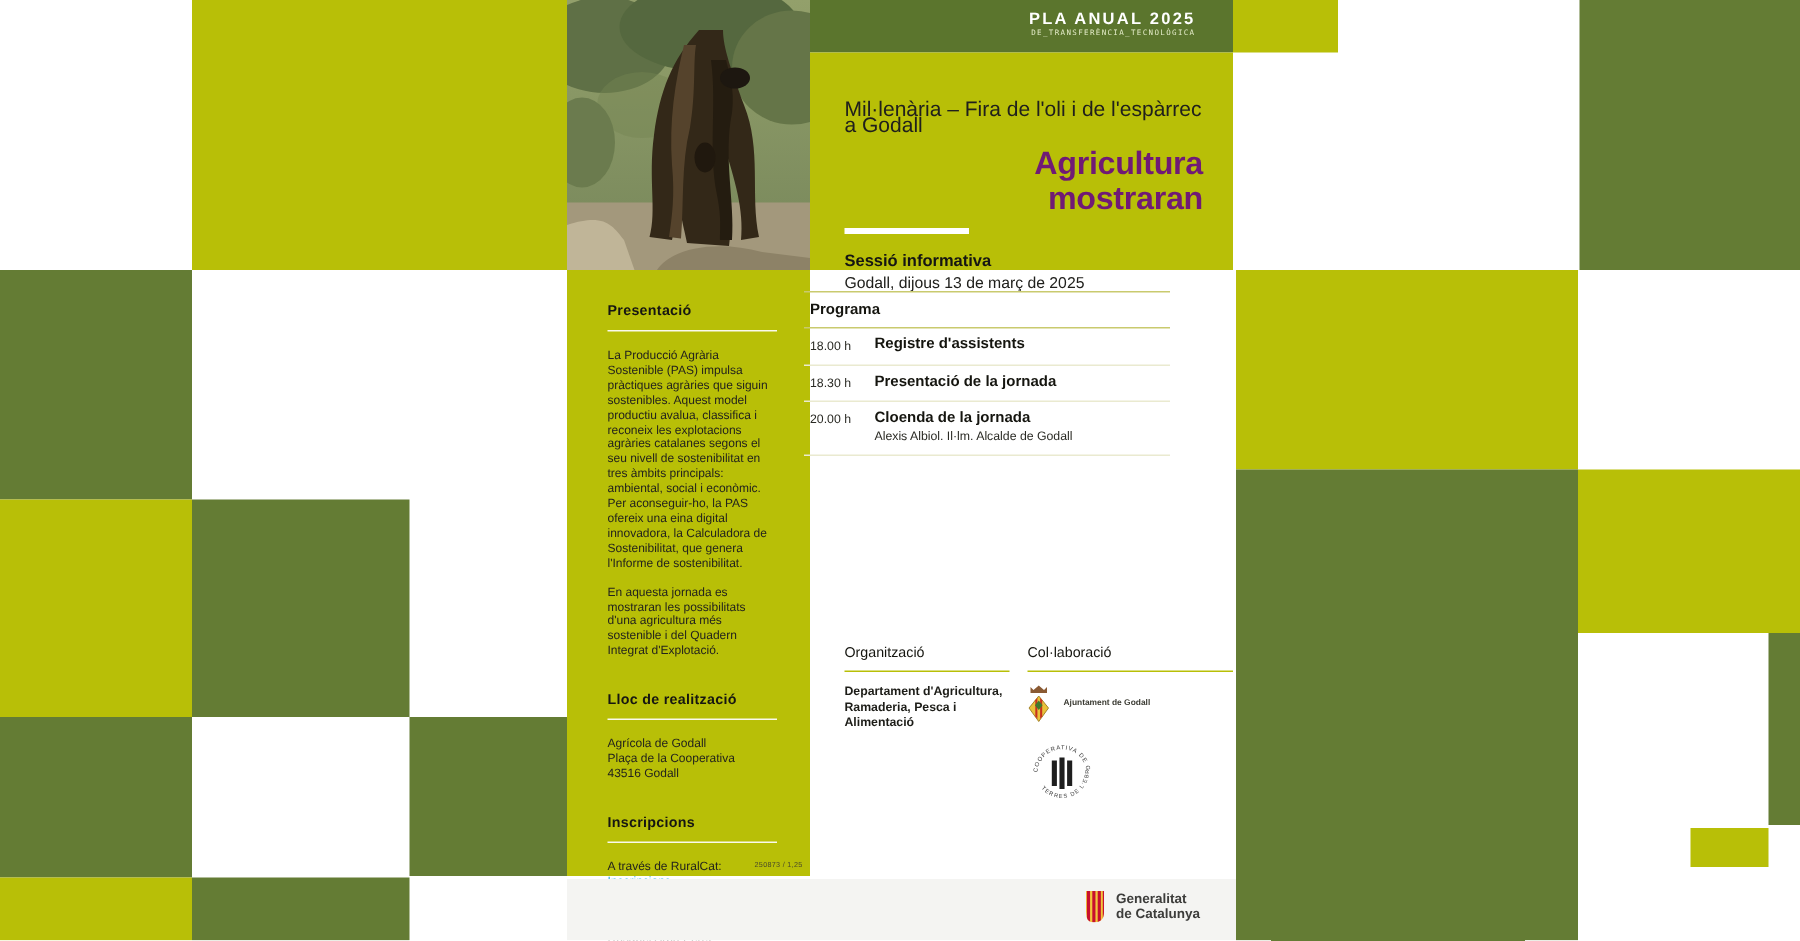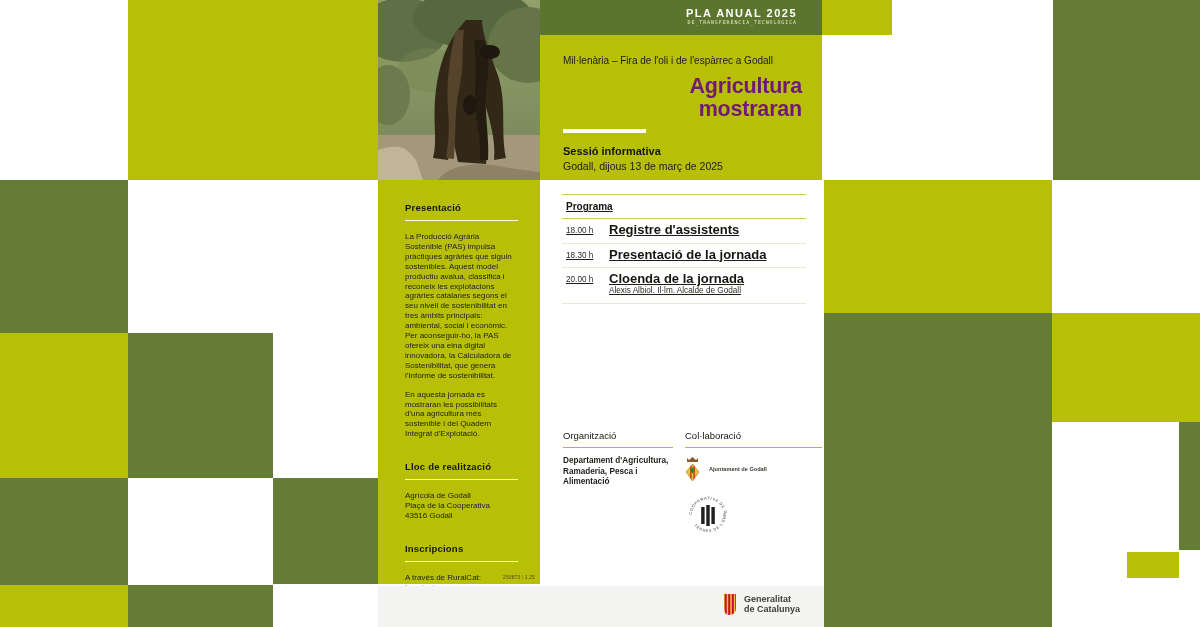--- a/index.html
+++ b/index.html
@@ -12,45 +12,45 @@
   .olive{background:var(--olive,#647c34);}
 
   
   .logo-band{position:absolute;left:540px;top:0;width:282px;height:35px;background:var(--header_green,#5b752d);}
   .pla-logo{position:absolute;right:25px;top:7px;text-align:right;color:#fff;}
   .pla-logo .l1{font-family:Liberation Sans, sans-serif;font-weight:bold;font-size:11px;letter-spacing:1.5px;line-height:12px;}
   .pla-logo .l2{font-family:"DejaVu Sans Mono","Liberation Mono",monospace;font-size:5px;letter-spacing:0.9px;line-height:7px;color:#e4ecc9;}
 
   
   .header-block{position:absolute;left:540px;top:35px;width:282px;height:145px;background:var(--citron,#b8bf07);box-sizing:border-box;padding:20px 20px 0 23px;}
-  .eyebrow{font-size:10px;line-height:11px;color:#20201c;margin:0 0 9px 0;}
+  .eyebrow{font-size:14px;line-height:11px;color:#20201c;margin:12px 0 9px 0;}
   .main-title{font-size:21.5px;line-height:23px;font-weight:bold;color:#701a75;letter-spacing:-0.2px;text-align:right;}
   .title-bar{width:83px;height:3.5px;background:#ffffff;margin-top:8px;}
   .session-label{font-size:11px;font-weight:bold;margin-top:12px;color:#151513;}
   .session-date{font-size:10.5px;margin-top:3px;color:#20201c;}
 
   
   .photo{position:absolute;left:378px;top:0;width:162px;height:180px;overflow:hidden;}
 
   
   .sidebar{position:absolute;left:378px;top:180px;width:162px;height:404px;background:var(--citron,#b8bf07);box-sizing:border-box;padding:22px 22px 0 27px;}
   .sb-h{font-size:9.5px;font-weight:bold;color:#161612;letter-spacing:0.2px;border-bottom:1.5px solid rgba(255,255,255,0.92);padding-bottom:7px;margin:0 0 11px 0;}
   .sb-p{font-size:8px;line-height:9.9px;color:#23231d;margin:0;}
   .sb-p + .sb-p{margin-top:9px;}
   .sb-gap{height:22px;}
   .sb-line{font-size:8px;line-height:9.9px;color:#23231d;}
   .link{color:var(--link_blue,#2aaade);text-decoration:none;cursor:pointer;}
   .doc-ref{position:absolute;right:5px;bottom:4px;font-size:4.8px;color:#4c4c28;letter-spacing:0.2px;}
 
   
-  .program{position:absolute;left:562px;top:194px;width:244px;text-decoration:underline;}
+  .program{position:absolute;left:536px;top:194px;width:244px;}
   .prog-head{border-top:1px solid var(--rule_strong,#c9ca6e);border-bottom:1px solid var(--rule_strong,#c9ca6e);padding:6px 0 6px 4px;font-size:10px;font-weight:bold;color:#15150f;}
   .prog-row{display:grid;grid-template-columns:31px 1fr;column-gap:12px;padding:6px 0 7px 4px;border-bottom:1px solid var(--rule_light,#eaead0);}
   .prog-time{font-size:8.2px;color:#2a2a24;padding-top:1px;}
-  .prog-title{font-size:13px;font-weight:bold;color:#15150f;line-height:10.5px;}
+  .prog-title{font-size:10px;font-weight:bold;color:#15150f;line-height:10.5px;}
   .prog-detail{font-size:8.2px;color:#2a2a24;line-height:10.5px;margin-top:1px;}
   .prog-detail:empty{display:none;}
 
   
   .org-col{position:absolute;top:430px;}
   .org-col .col-h{font-size:9.5px;font-weight:normal;color:#15150f;border-bottom:1.5px solid var(--citron,#b8bf07);padding-bottom:6px;margin:0 0 8px 0;}
   .org-body{font-size:8.2px;font-weight:bold;line-height:10.5px;color:#1d1d18;}
   .partner-row{display:flex;align-items:center;gap:9px;margin-top:2px;}
   .partner-label{font-size:5.6px;font-weight:bold;color:#3b3b33;}
   .coop-logo{margin-top:10px;margin-left:1px;}

